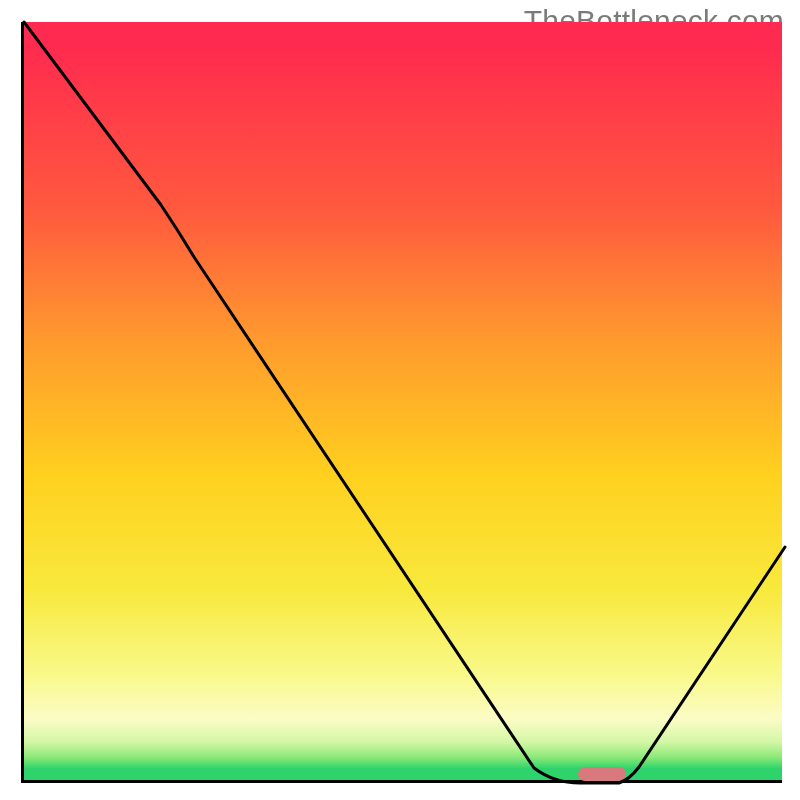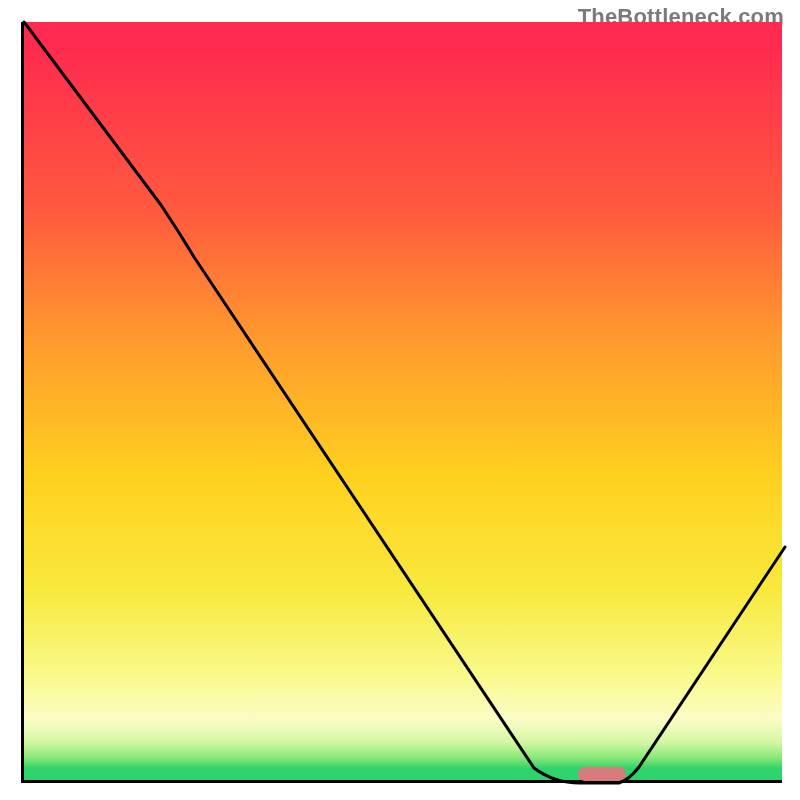--- a/index.html
+++ b/index.html
@@ -7,22 +7,22 @@
   .wrap {
     position: relative;
     width: 800px;
     height: 800px;
   }
   .watermark {
     position: absolute;
     top: 4px;
     right: 16px;
     font-family: Arial, Helvetica, sans-serif;
-    font-size: 22px;
-    font-weight: 700;
+    font-size: 30px;
+    font-weight: 400;
     color: #7a7a7a;
     letter-spacing: 0.2px;
   }
   .plot-area {
     position: absolute;
     left: 21px;
     top: 22px;
     width: 761px;
     height: 761px;
     background: linear-gradient(

